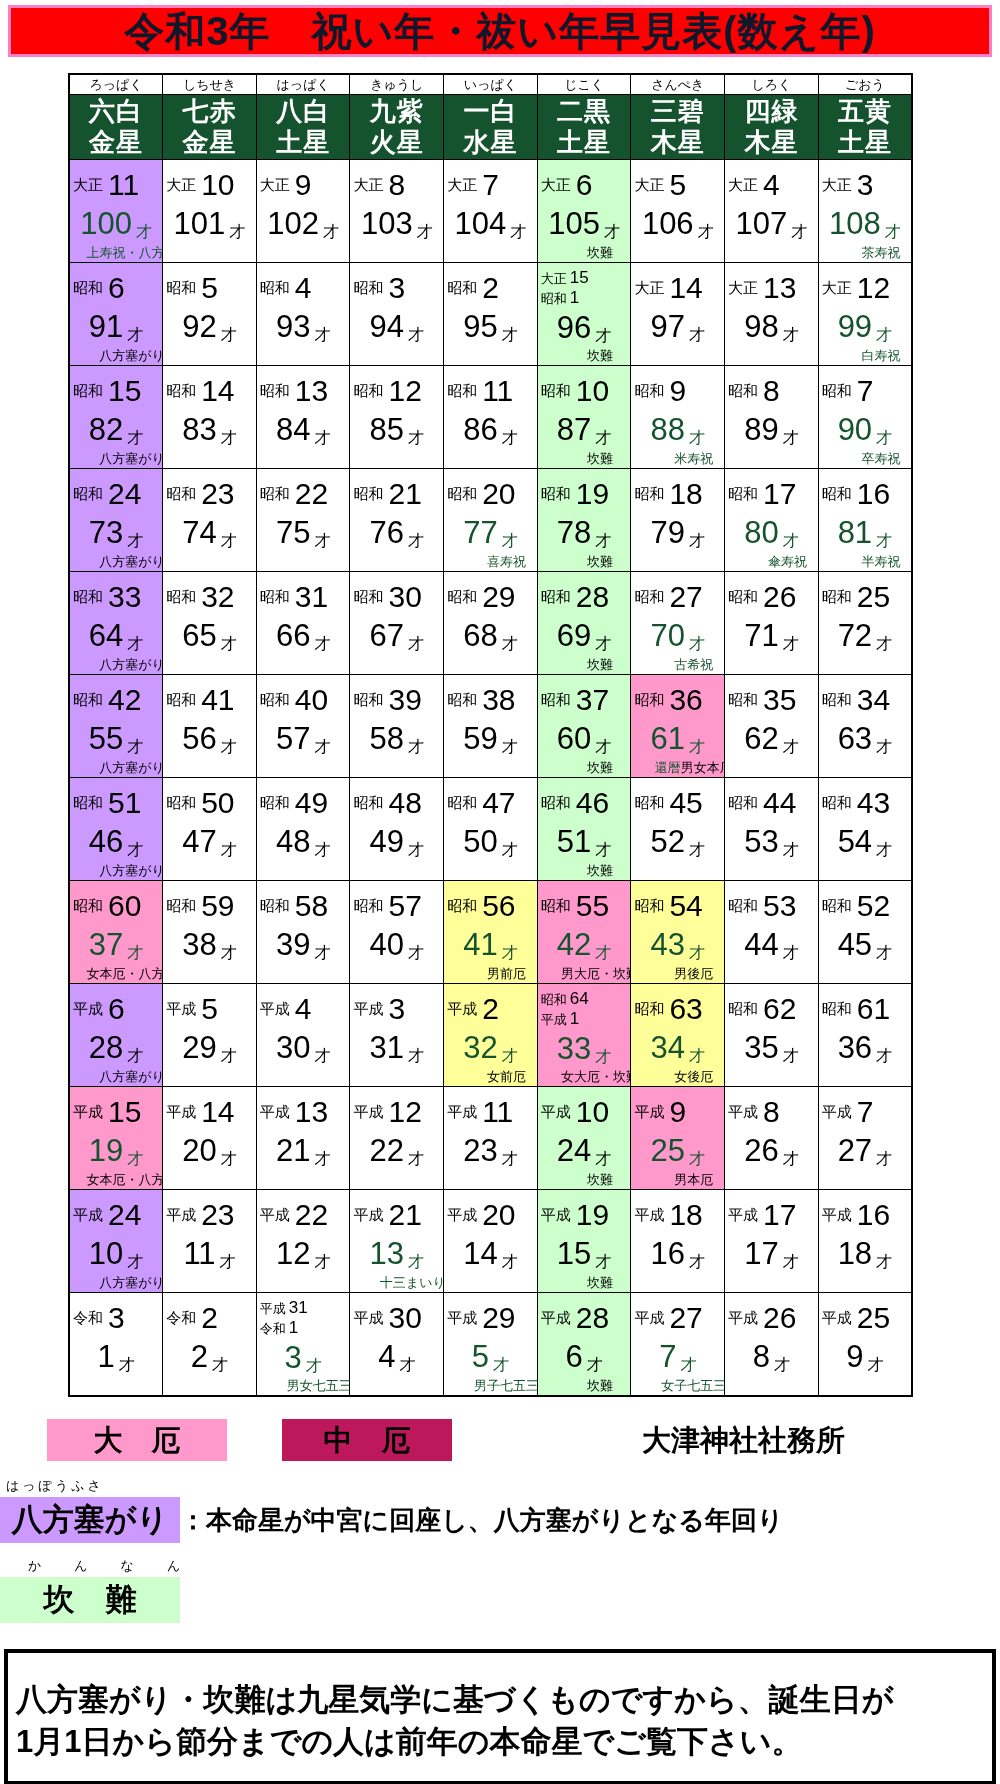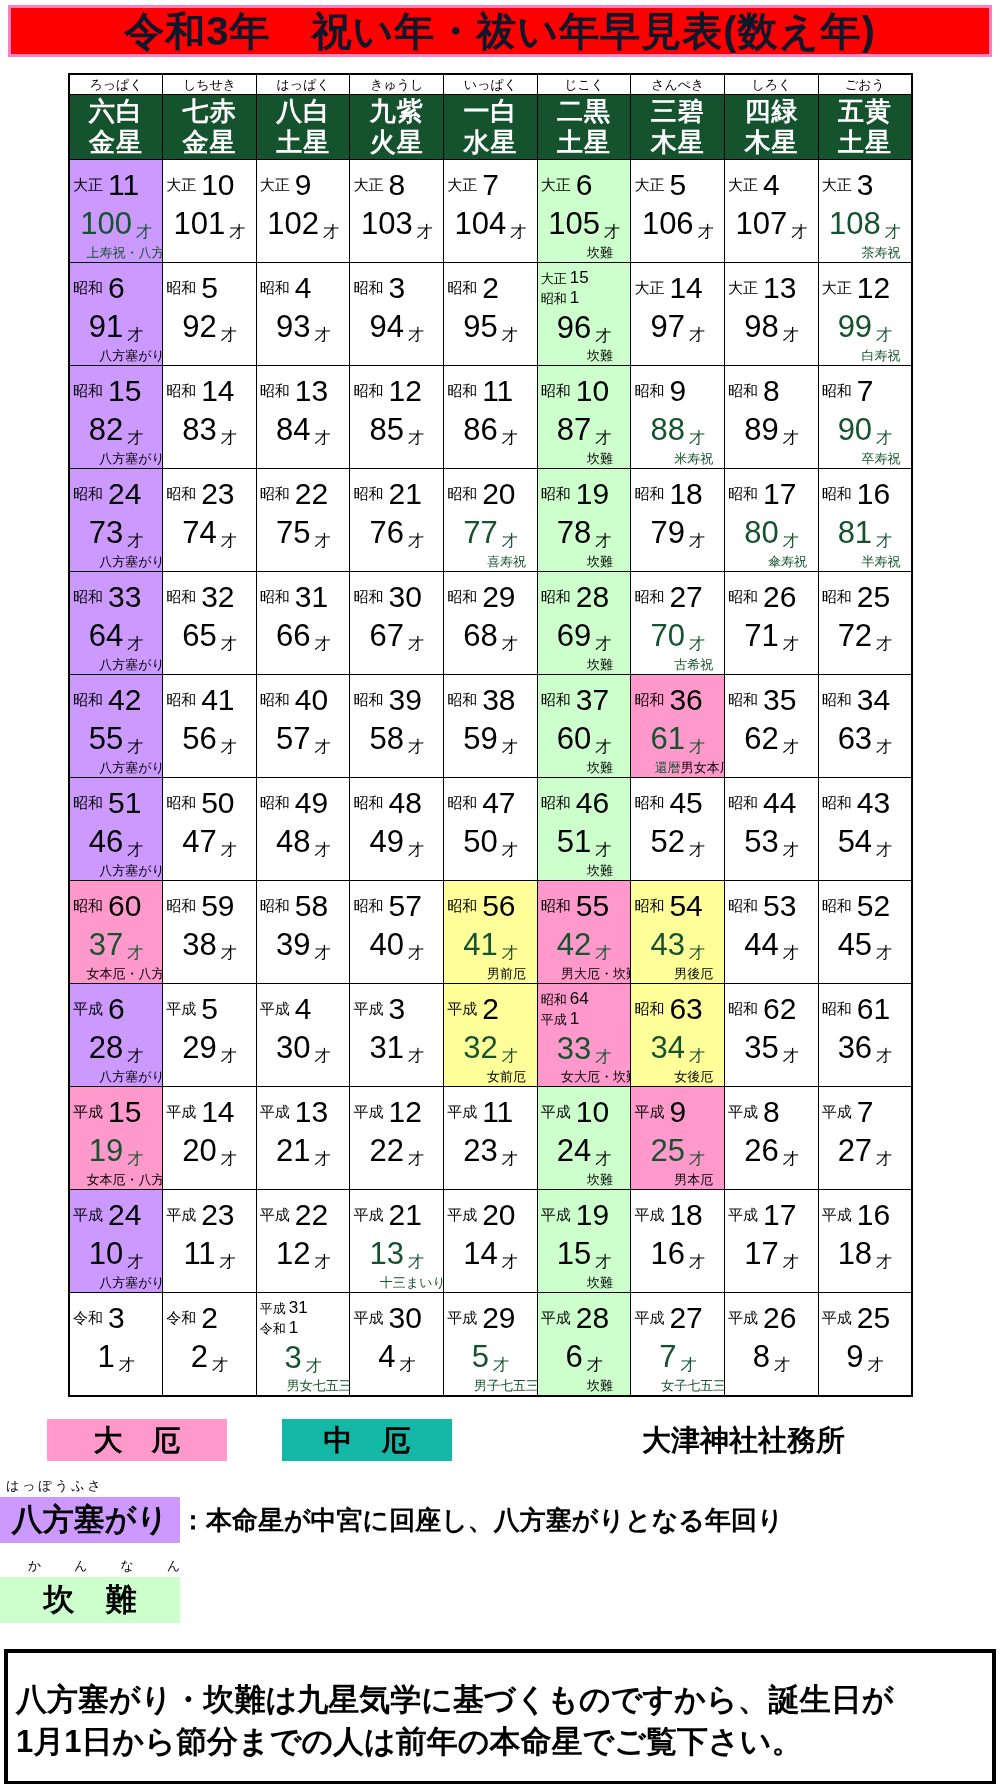--- a/index.html
+++ b/index.html
@@ -28,21 +28,21 @@
   .dual .yr2{font-size:17px;margin-left:3px;}
   .age-line{text-align:center;height:36px;line-height:36px;}
   .age{font-size:31px;}
   .sai{font-size:16px;margin-left:4px;position:relative;top:3px;}
   .note{position:absolute;bottom:2px;left:16px;width:100%;text-align:center;font-size:13px;line-height:15px;}
   .red{color:#14532d;}
 
   .legend-row1{display:flex;align-items:center;margin-top:22px;height:42px;margin-left:47px;}
   .box{font-weight:bold;text-align:center;}
   .daiyaku{width:180px;height:42px;line-height:42px;font-size:29px;background:#ff99cc;}
-  .chuyaku{width:170px;height:42px;line-height:42px;font-size:29px;background:#14b8a6;margin-left:55px;}
+  .chuyaku{width:170px;height:42px;line-height:42px;font-size:29px;background:#be185d;margin-left:55px;}
   .shrine{margin-left:190px;font-size:29px;font-weight:bold;line-height:42px;}
 
   .furi-note{font-size:13px;margin:16px 0 2px 6px;letter-spacing:3px;}
   .furi-note2{font-size:13px;margin:14px 0 2px 28px;letter-spacing:10px;}
   .legend-item{display:flex;align-items:center;}
   .lg-box{width:180px;height:46px;font-size:31px;font-weight:bold;display:flex;align-items:center;justify-content:center;flex:0 0 auto;}
   .happo-box{background:#cc99ff;}
   .kannan-box{background:#ccffcc;}
   .lg-desc{font-size:26px;font-weight:bold;white-space:nowrap;}
 

